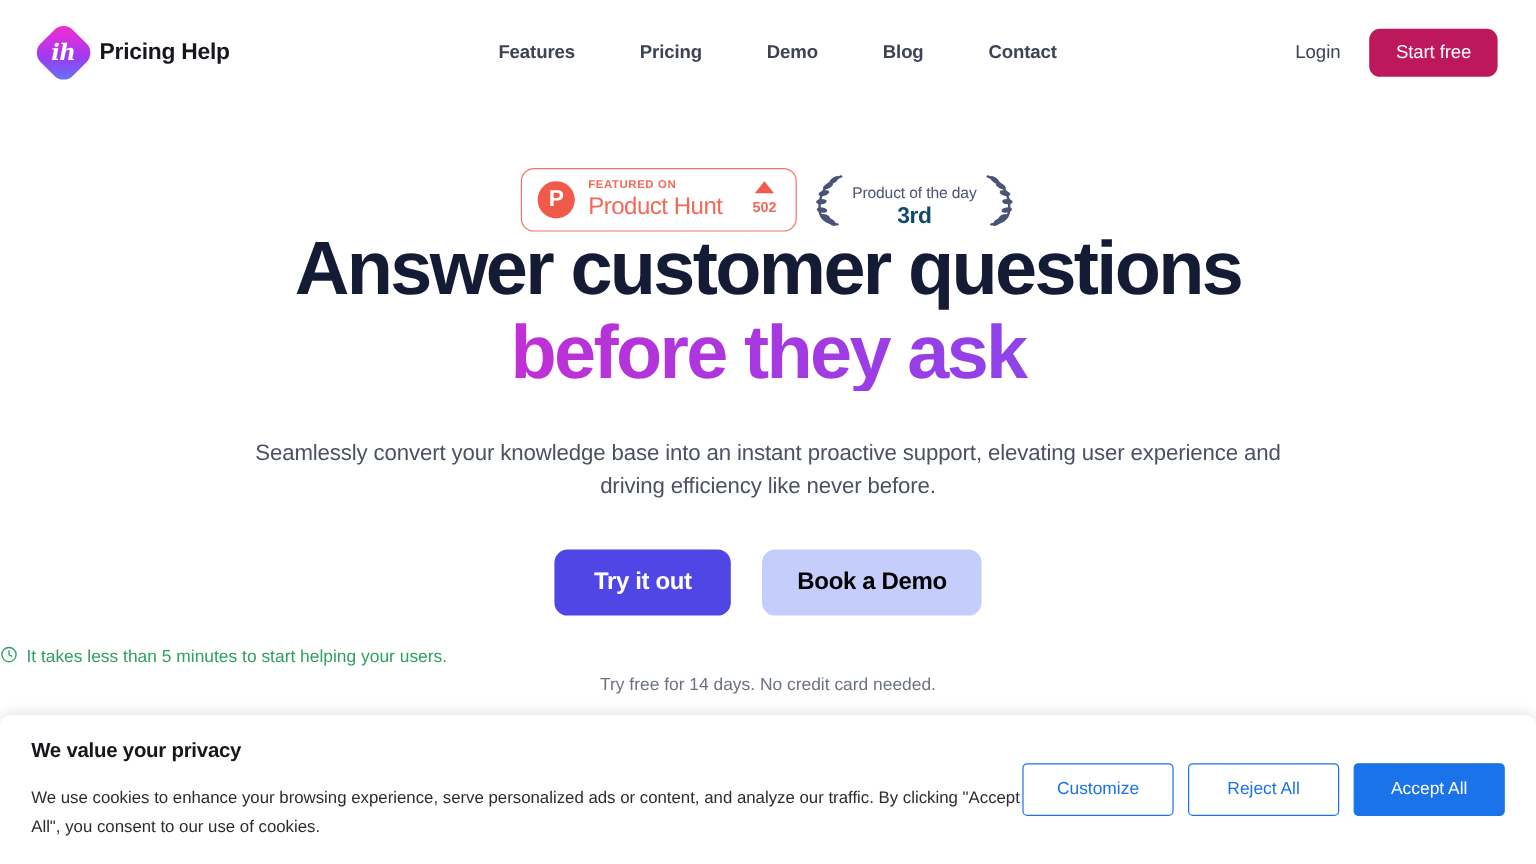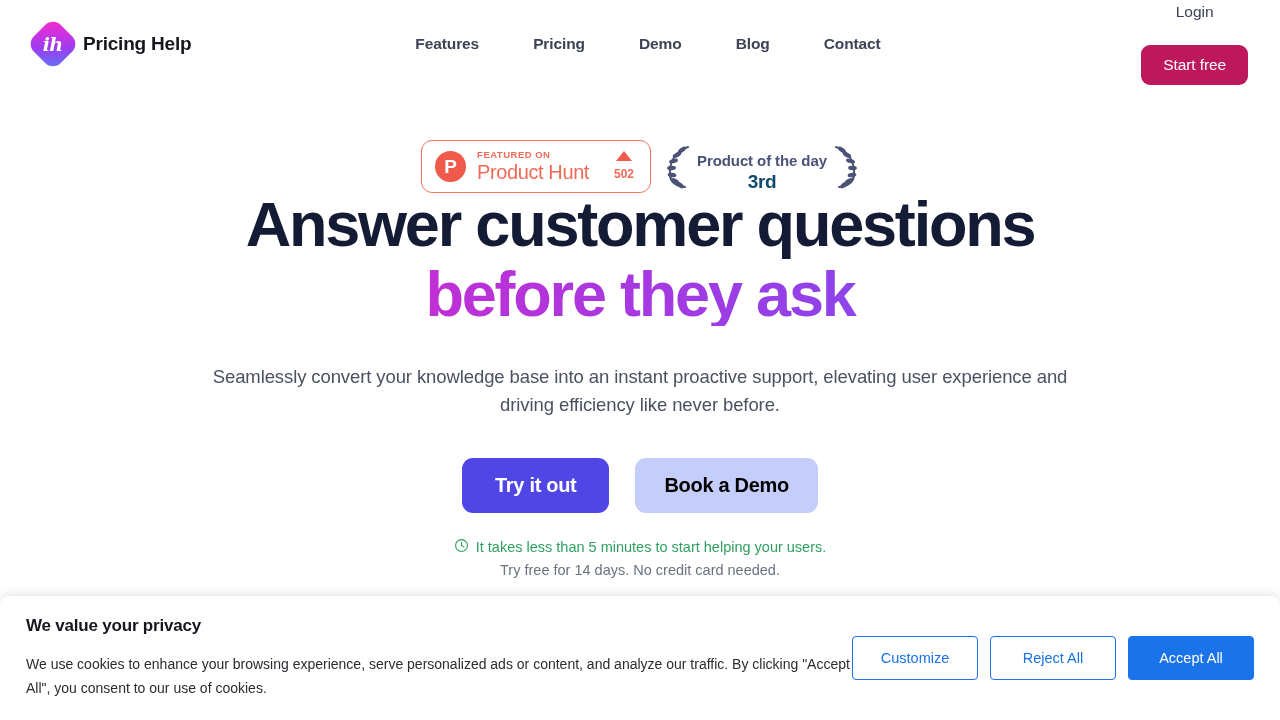--- a/index.html
+++ b/index.html
@@ -48,21 +48,21 @@
     display: flex; justify-content: center; gap: 54px;
     pointer-events: none;
   }
   .nav-links a {
     pointer-events: auto;
     font-size: 15.5px; font-weight: 600; color: #3d4255;
     text-decoration: none; letter-spacing: -0.1px;
   }
 
   .nav-right {
-    margin-left: auto; display: flex; align-items: center; gap: 24px; flex-direction: column;
+    margin-left: auto; display: flex; align-items: center; gap: 24px;
   }
   .login-link {
     font-size: 15.5px; font-weight: 500; color: #3d4255;
     text-decoration: none;
   }
   .btn-start {
     background: #be185d; color: #fff;
     font-size: 15.5px; font-weight: 400;
     padding: 11px 22px; border: none; border-radius: 9px;
     cursor: pointer; letter-spacing: -0.1px;
@@ -106,21 +106,21 @@
     border-right: 8px solid transparent;
     border-bottom: 10px solid #f05a4a;
     margin: 0 auto 3px;
   }
   .ph-count { font-size: 12px; font-weight: 700; color: #f06a58; }
 
   .laurel { display: flex; align-items: center; gap: 2px; }
   .laurel svg { display: block; }
   .laurel-text { text-align: center; line-height: 1.15; padding: 0 2px; }
   .laurel-title {
-    display: block; font-size: 15px; font-weight: 700;
+    display: block; font-size: 13px; font-weight: 400;
     color: #4a5275; letter-spacing: -0.1px; margin-top: 12px;
   }
   .laurel-rank {
     display: block; font-size: 19px; font-weight: 700;
     color: #0c4a6e; letter-spacing: -0.4px; margin-top: 1px;
   }
 
   .headline {
     font-size: 63px; font-weight: 800; line-height: 1.0;
     color: #141b34; letter-spacing: -2.2px;
@@ -152,21 +152,21 @@
   }
   .btn-secondary {
     background: #c5cdfa; color: #000000;
     font-size: 20px; font-weight: 700;
     padding: 16px 29px; border: none; border-radius: 11px;
     cursor: pointer; letter-spacing: -0.3px; font-family: inherit;
   }
 
   .note-green {
     margin-top: 25px;
-    display: flex; align-items: center; justify-content: center; gap: 7px;
+    display: flex; align-items: center; justify-content: flex-start; gap: 7px;
     font-size: 14.5px; color: #2fa060; font-weight: 400;
   }
   .note-gray {
     margin-top: 6px;
     font-size: 14.5px; color: #6b7280;
   }
 
   
   .cookie {
     position: absolute; left: 0; right: 0; bottom: 0;

